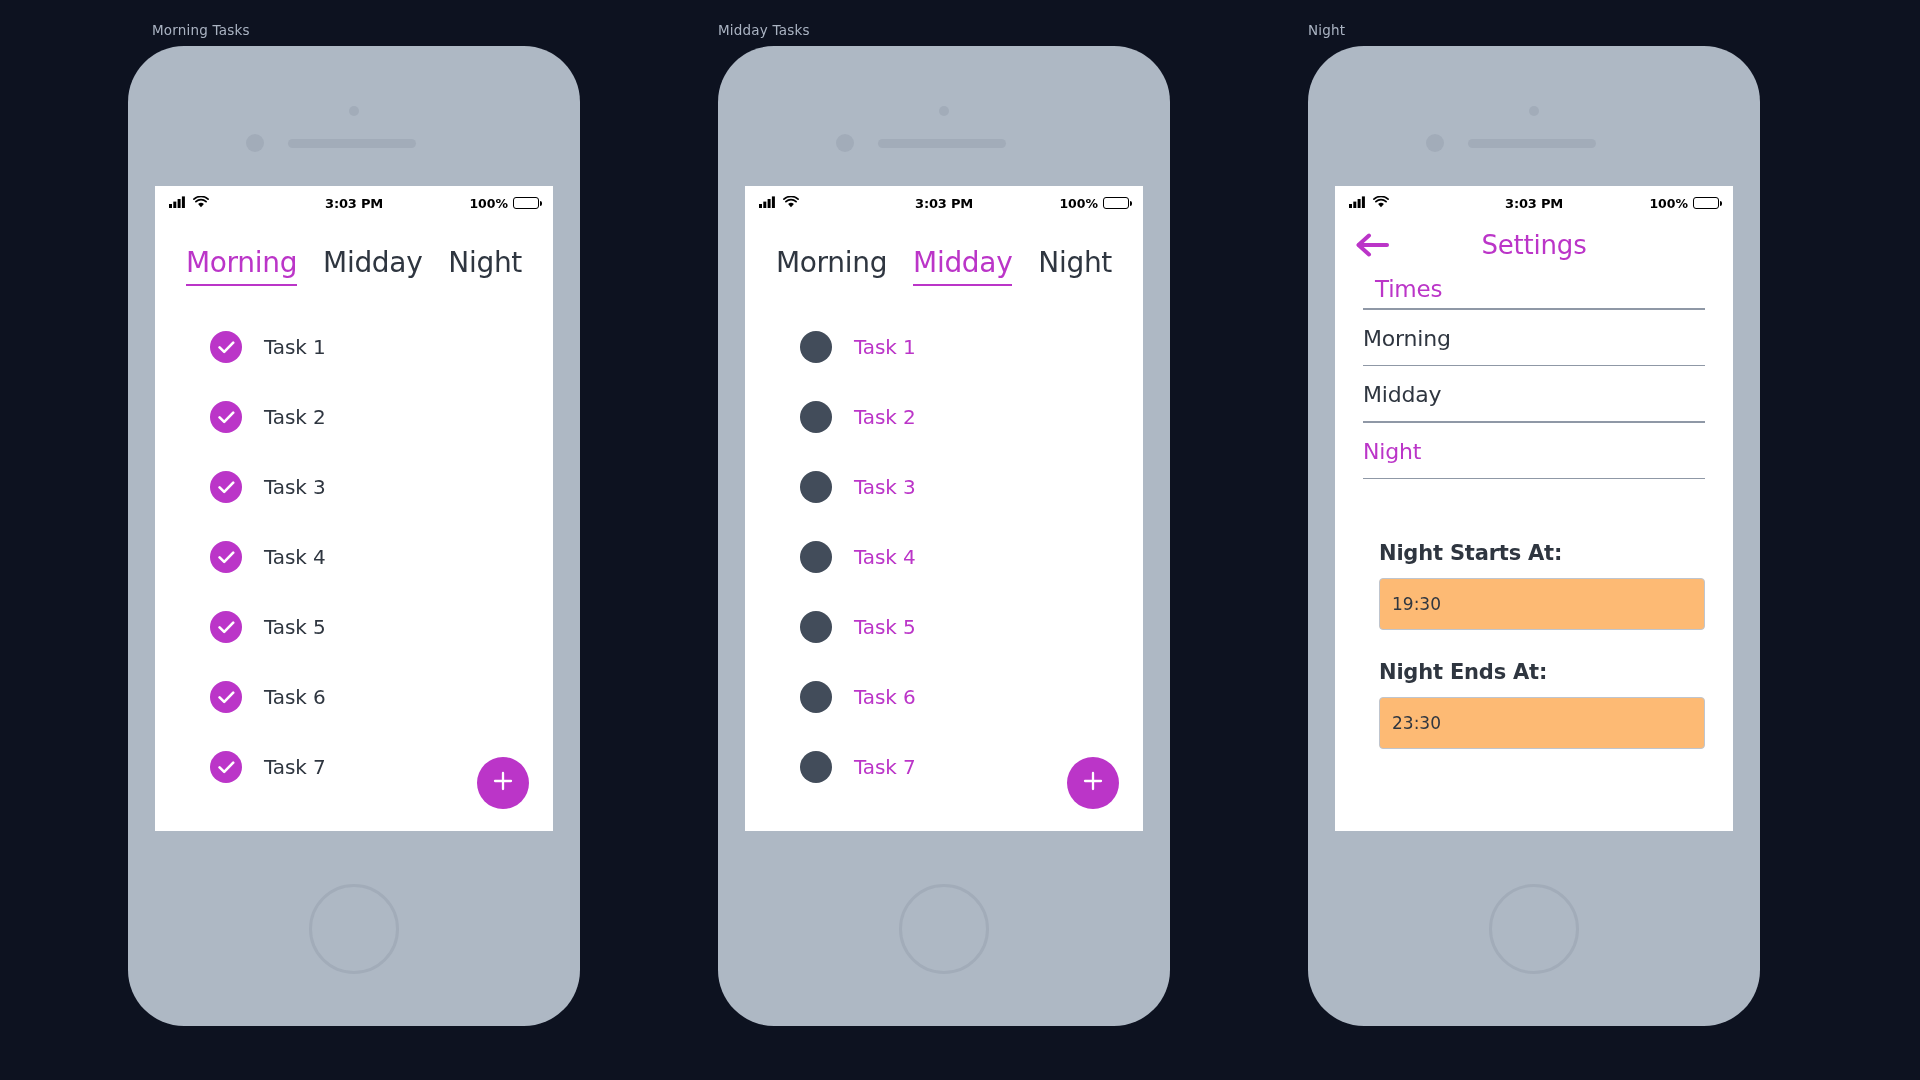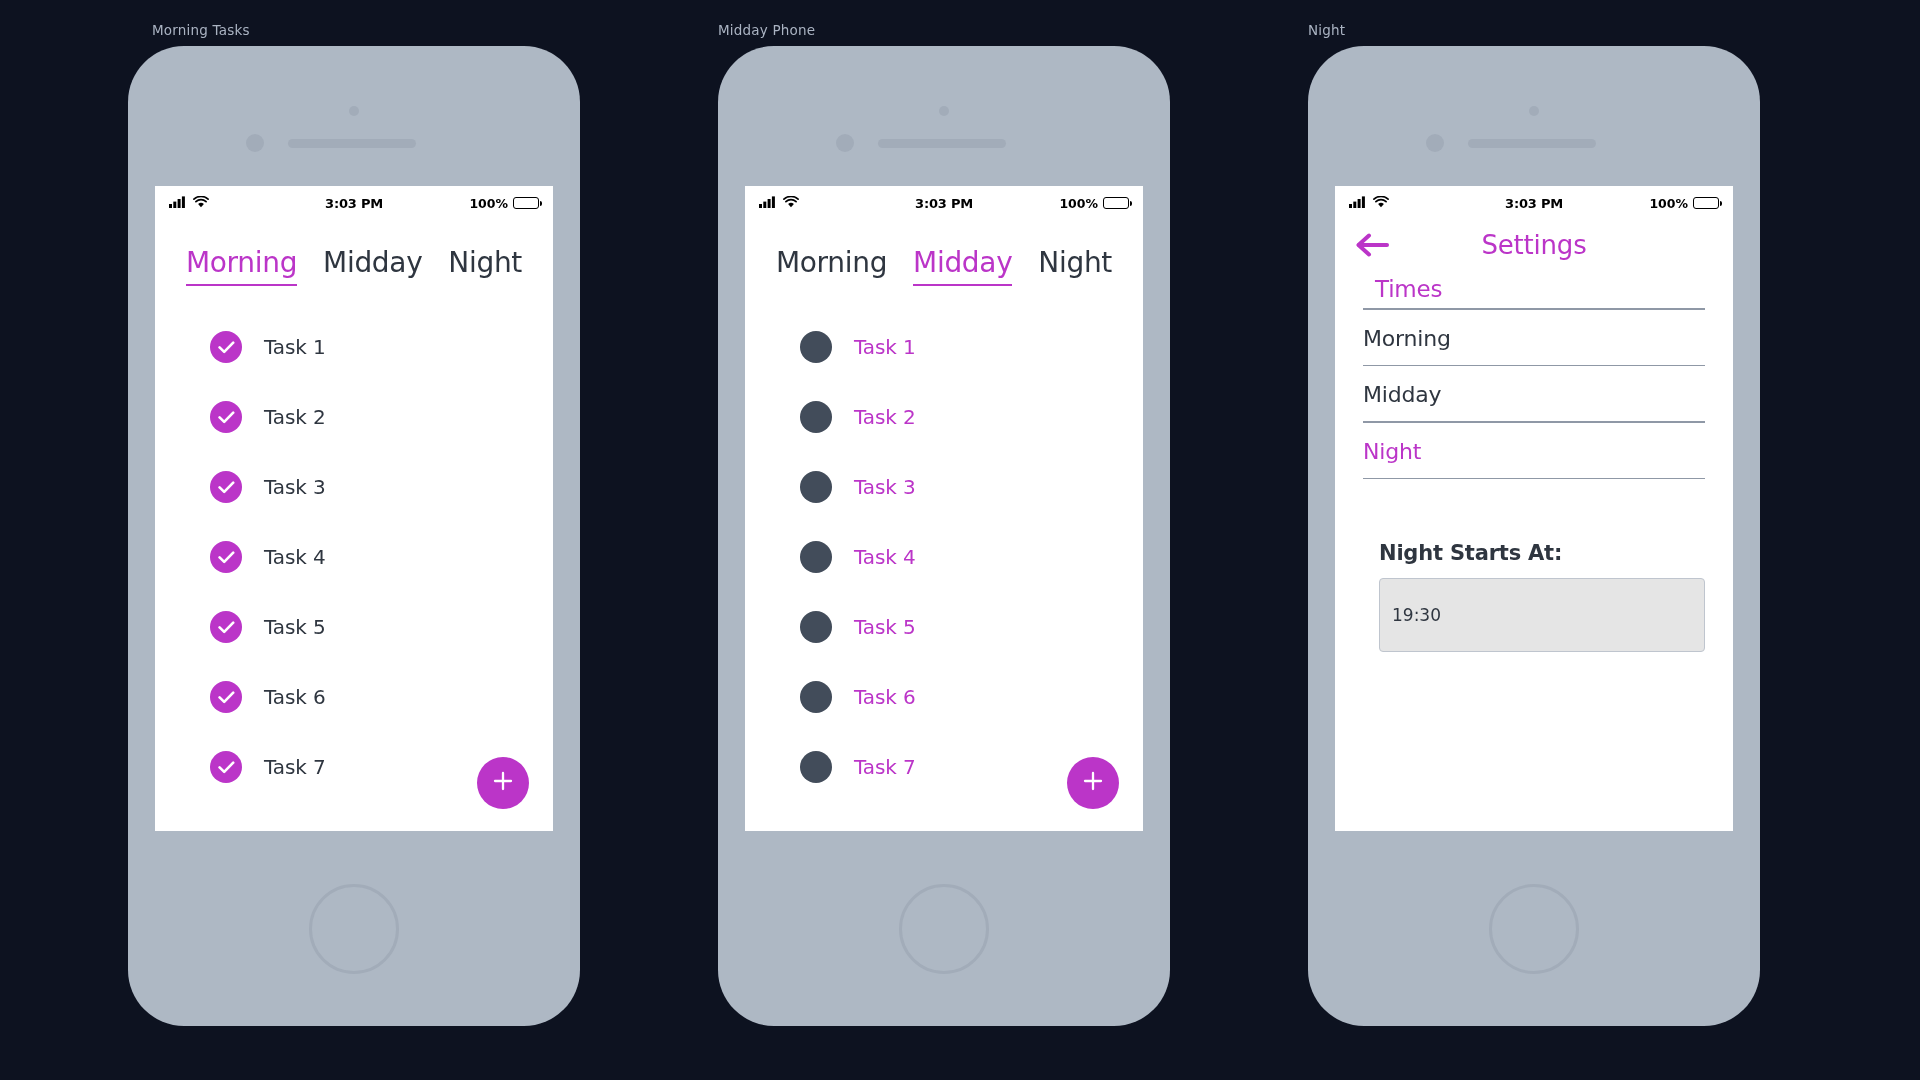--- a/index.html
+++ b/index.html
@@ -274,26 +274,26 @@
   .field-group { padding: 0 28px; margin-left: 16px; }
   .field-label {
     font-size: 21px;
     color: #2f3640;
     font-weight: bold;
     letter-spacing: -0.2px;
   }
   .field-input {
     width: 100%;
     margin-top: 13px;
-    padding: 26px 12px;
+    padding: 15px 12px;
     font-size: 17px;
     color: #2f3640;
     border: 1.4px solid #bfc5ce;
     border-radius: 4px;
-    background: #e5e5e5;
+    background: #fdba74;
     font-family: "DejaVu Sans", "Liberation Sans", sans-serif;
     outline: none;
   }
   .spacer-lg { height: 62px; }
   .spacer-md { height: 30px; }
 </style>
 </head>
 <body>
 
 <div class="stage">
@@ -405,21 +405,21 @@
               </svg>
             </span>
           </div>
         </div>
 
       </div>
     </div>
   </div>
 
   <div class="mock mock-2">
-    <div class="caption cap-2">Midday Phone</div>
+    <div class="caption cap-2">Midday Tasks</div>
 
     <div class="phone">
       <div class="phone-cam"></div>
       <div class="phone-sensor"></div>
       <div class="phone-speaker"></div>
       <div class="phone-home"></div>
 
       <div class="screen">
 
         <div class="statusbar">
@@ -556,18 +556,22 @@
 
         <div class="spacer-lg"></div>
 
         <div class="field-group">
           <div class="field-label">Night Starts At:</div>
           <input class="field-input" type="text" value="19:30" style="">
         </div>
 
         <div class="spacer-md"></div>
 
+        <div class="field-group">
+          <div class="field-label">Night Ends At:</div>
+          <input class="field-input" type="text" value="23:30" style="">
+        </div>
 
       </div>
     </div>
   </div>
 
 </div>
 
 </body></html>

